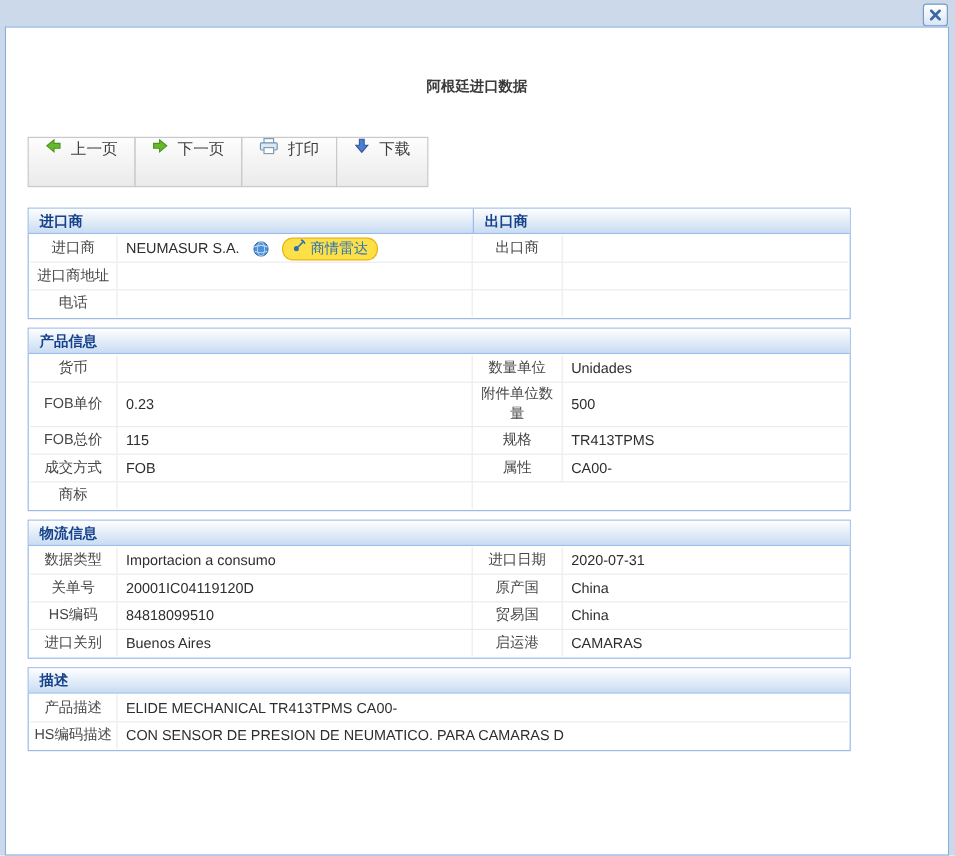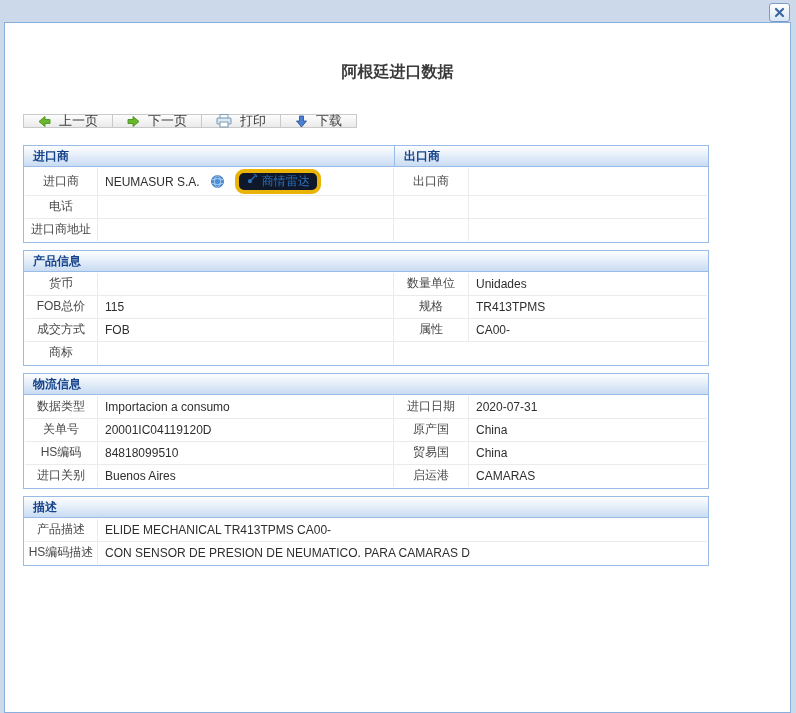--- a/index.html
+++ b/index.html
@@ -13,26 +13,26 @@
     background:#ffffff;border:1px solid #8bafdd;box-sizing:border-box;
   }
   .close-btn{
     position:absolute;top:3px;right:6px;width:21px;height:19px;
     border:1px solid #7a9cc4;border-radius:3px;
     background:linear-gradient(#ffffff,#d8e6f6);
     display:flex;align-items:center;justify-content:center;
     cursor:pointer;padding:0;
   }
   .title{
-    text-align:center;font-size:16px;font-weight:bold;color:#3a3a3a;
+    text-align:center;font-size:12px;font-weight:bold;color:#3a3a3a;
     margin:38px 0 0 0;line-height:22px;
   }
   .toolbar{display:flex;margin:31px 0 0 18px;}
   .tb-btn{
-    display:flex;align-items:center;gap:8px;height:14px;padding:0 14px;
+    display:flex;align-items:flex-start;gap:8px;height:42px;padding:0 14px;
     border:1px solid #c9c9c9;margin-left:-1px;
     background:linear-gradient(#fdfdfd,#eaeaea);
     font-size:13px;color:#3c3c3c;cursor:pointer;
     font-family:"Liberation Sans", sans-serif;box-sizing:border-box;
   }
   .tb-btn:first-child{margin-left:0;}
   .content{margin:17px 0 0 18px;width:686px;}
   .section{border:1px solid #99bbe8;margin-bottom:7px;}
   .sec-header{
     display:flex;height:20px;line-height:20px;
@@ -55,22 +55,22 @@
   }
   .tall .cell{min-height:36px;}
   .lab{
     justify-content:center;text-align:center;color:#474747;
     border-right:1px solid #ebebeb;padding:1px 2px;line-height:1.3;
   }
   .val{padding:1px 7px;color:#2e2e2e;border-right:1px solid #ebebeb;gap:11px;}
   .val.last{border-right:none;}
   .radar{
     display:inline-flex;align-items:flex-start;gap:4px;
-    border:4px solid #eab308;border-radius:9px;height:17px;
-    padding:0 7px;color:#2b71b8;font-size:12px;background:#0f172a;
+    border:1px solid #eab308;border-radius:9px;height:17px;
+    padding:0 7px;color:#2b71b8;font-size:12px;background:#fde047;
     cursor:pointer;white-space:nowrap;
   }
   .globe{display:inline-flex;cursor:pointer;}
   .ico{display:inline-flex;flex:none;}
 </style>
 </head>
 <body>
 
 <button class="close-btn">
   <span class="ico">
@@ -148,45 +148,51 @@
                   <path d="M7.8 1 A4.2 4.2 0 0 1 11 4.2" stroke="#2b71b8" stroke-width="1.1" fill="none"></path>
                 </svg>
               </span>
               <span>商情雷达</span>
             </span>
           </div>
           <div class="cell lab">出口商</div>
           <div class="cell val last"></div>
         </div>
         <div class="row">
-          <div class="cell lab">电话</div>
+          <div class="cell lab">进口商地址</div>
           <div class="cell val"></div>
           <div class="cell lab"></div>
           <div class="cell val last"></div>
         </div>
         <div class="row">
-          <div class="cell lab">进口商地址</div>
+          <div class="cell lab">电话</div>
           <div class="cell val"></div>
           <div class="cell lab"></div>
           <div class="cell val last"></div>
         </div>
       </div>
     </div>
 
     <div class="section">
       <div class="sec-header">
         <div class="h h-full">产品信息</div>
       </div>
       <div class="sec-body">
         <div class="row">
           <div class="cell lab">货币</div>
           <div class="cell val"></div>
           <div class="cell lab">数量单位</div>
           <div class="cell val last">Unidades</div>
         </div>
+        <div class="row tall">
+          <div class="cell lab">FOB单价</div>
+          <div class="cell val">0.23</div>
+          <div class="cell lab">附件单位数量</div>
+          <div class="cell val last">500</div>
+        </div>
         <div class="row">
           <div class="cell lab">FOB总价</div>
           <div class="cell val">115</div>
           <div class="cell lab">规格</div>
           <div class="cell val last">TR413TPMS</div>
         </div>
         <div class="row">
           <div class="cell lab">成交方式</div>
           <div class="cell val">FOB</div>
           <div class="cell lab">属性</div>

